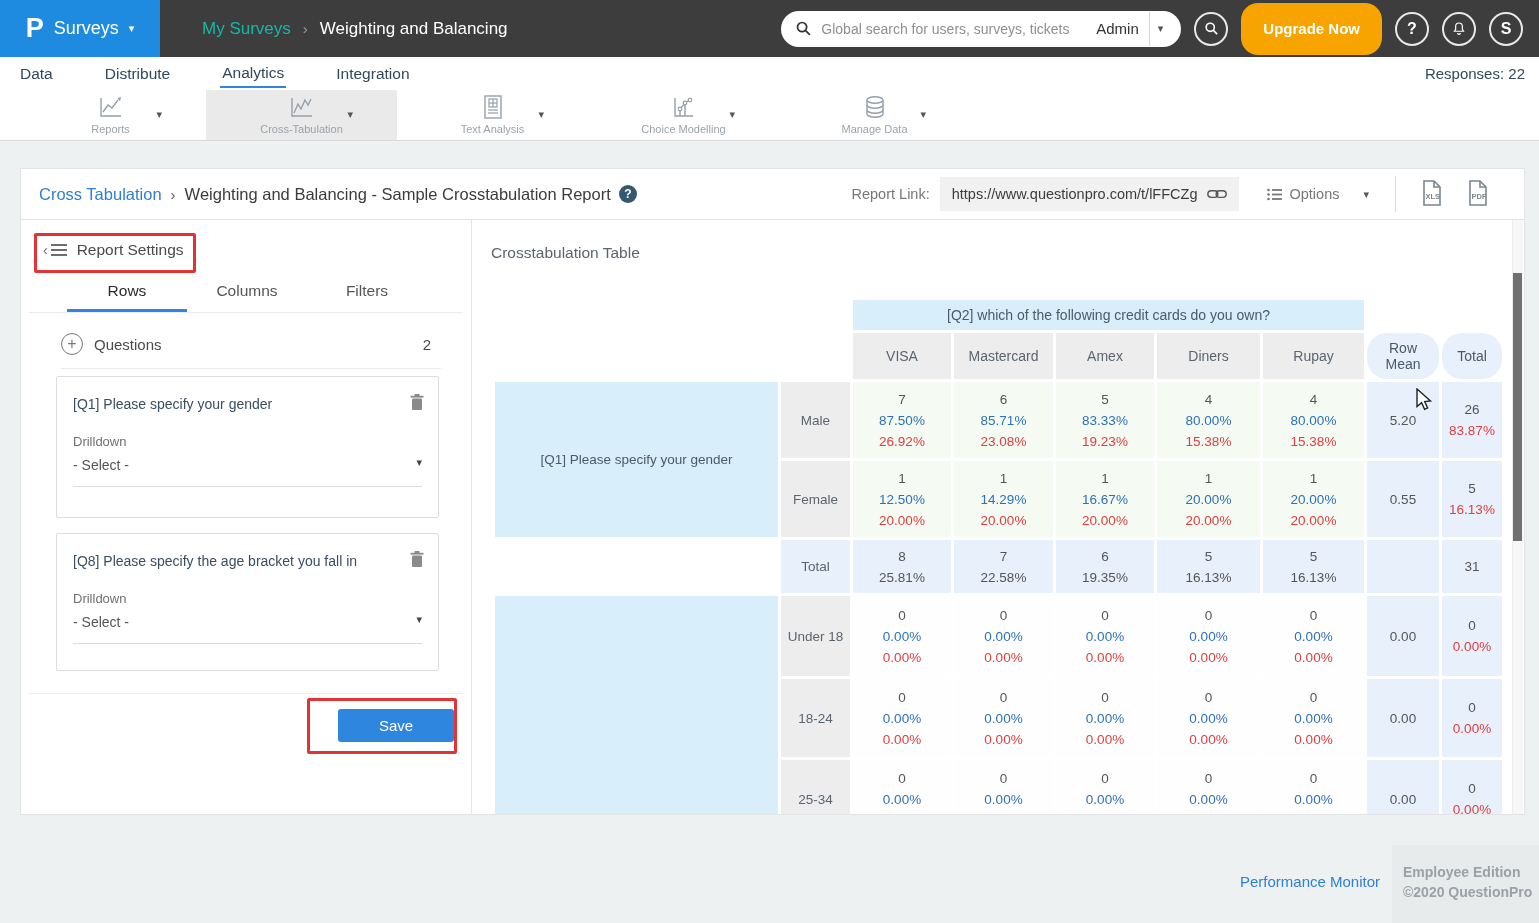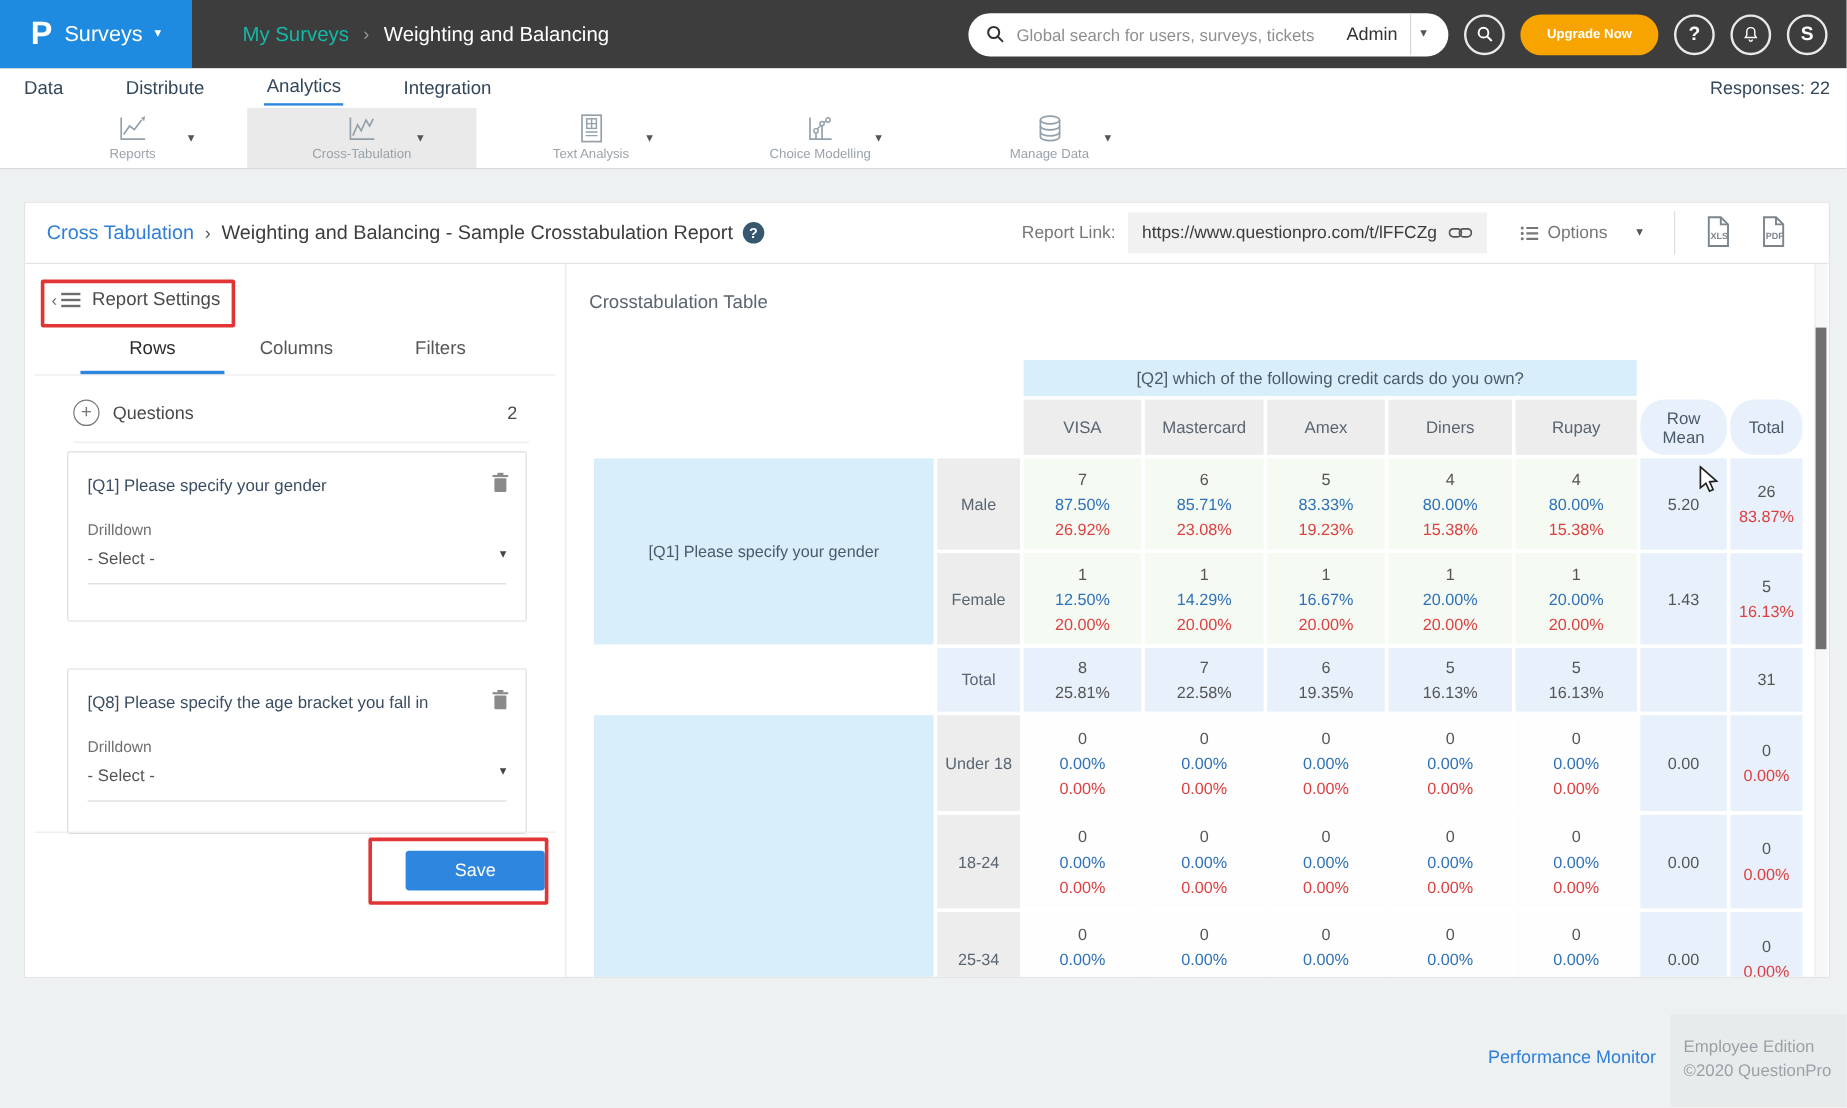--- a/index.html
+++ b/index.html
@@ -18,21 +18,21 @@
   .crumb-cur { color:#fff; }
   .top-right { margin-left:auto; display:flex; align-items:center; gap:13px; padding-right:16px; }
   .search-pill { width:400px; height:36px; background:#fff; border-radius:18px; display:flex; align-items:center; padding:0 10px 0 14px; }
   .search-pill svg { flex:0 0 auto; }
   .search-pill input { border:none; outline:none; flex:1; font-size:14px; color:#444; margin-left:9px; font-family:"Liberation Sans", sans-serif; }
   .search-pill input::placeholder { color:#8f8f8f; }
   .scope { font-size:15px; color:#333; padding:0 10px; cursor:pointer; }
   .scope-div { width:1px; height:34px; background:#d6d6d6; }
   .scope-caret { color:#555; padding:0 8px; cursor:pointer; }
   .circ { width:34px; height:34px; border:2px solid #e9e9e9; border-radius:50%; color:#fff; display:flex; align-items:center; justify-content:center; font-size:16px; font-weight:bold; cursor:pointer; background:transparent; }
-  .upgrade { height:34px; background:#f7a400; border:none; border-radius:17px; color:#fff; font-weight:bold; font-size:11px; padding:0 22px; cursor:pointer; font-family:"Liberation Sans", sans-serif;text-align:right; }
+  .upgrade { height:52px; background:#f7a400; border:none; border-radius:17px; color:#fff; font-weight:bold; font-size:15px; padding:0 22px; cursor:pointer; font-family:"Liberation Sans", sans-serif;text-align:right; }
 
   
   .snav { position:absolute; left:0; top:57px; width:1539px; height:33px; background:#fff; display:flex; align-items:center; padding:0 14px 0 18px; }
   .snav-item { font-size:15.5px; color:#33475b; margin-right:48px; padding:5px 2px 4px; cursor:pointer; }
   .snav-item.active { border-bottom:2px solid #2e86de; }
   .resp { margin-left:auto; font-size:15px; color:#33475b; }
 
   
   .toolbar { position:absolute; left:0; top:90px; width:1539px; height:51px; background:#fff; border-bottom:1px solid #d9d9d9; display:flex; padding-left:15px; }
   .tool { width:191px; height:50px; display:flex; flex-direction:column; align-items:center; justify-content:center; cursor:pointer; position:relative; }
@@ -105,21 +105,21 @@
   .cnt { color:#555; font-size:13.5px; line-height:21px; }
   .pct-col { color:#2e71b8; font-size:13.5px; line-height:21px; }
   .pct-row { color:#dd4040; font-size:13.5px; line-height:21px; }
 
   
   .sb-track { position:absolute; left:1512px; top:220px; width:11px; height:594px; background:#f6f7f8; border-left:1px solid #ececec; }
   .sb-thumb { position:absolute; left:1513px; top:273px; width:9px; height:268px; background:#707070; cursor:pointer; }
 
   
   .perf-link { position:absolute; left:1240px; top:873px; color:#2f7ed8; font-size:15px; cursor:pointer; }
-  .edition { position:absolute; left:1392px; top:845px; width:147px; height:78px; background:#e8ebec; color:#9ba1a6; font-size:14px; padding:17px 0 0 11px; line-height:20px; }
+  .edition { position:absolute; left:1392px; top:845px; width:147px; height:78px; background:#e8ebec; color:#9ba1a6; font-size:14px; padding:17px 0 0 11px; line-height:20px;font-weight:bold; }
 
   .cursor { position:absolute; left:1415px; top:388px; pointer-events:none; }
 </style>
 </head>
 <body>
 
 <div id="app">
 
   <div class="topbar">
     <div class="logo-box">
@@ -319,21 +319,21 @@
               <rect x="5.5" y="1" width="5" height="2" fill="#8a8a8a"></rect>
             </svg>
         </span>
         <div class="dd-label">Drilldown</div>
         <div class="dd-select">
           <span>- Select -</span>
           <span class="sel-caret caret">▾</span>
         </div>
       </div>
 
-      <div class="qcard" style="top:313px; height:138px;margin-top:24px;">
+      <div class="qcard" style="top:313px; height:138px;">
         <div class="qtext">[Q8] Please specify the age bracket you fall in</div>
         <span class="trash">
           <svg width="16" height="18" viewBox="0 0 16 18">
               <rect x="3" y="5.5" width="10" height="11.5" rx="1" fill="#8a8a8a"></rect>
               <rect x="1.5" y="2.8" width="13" height="1.8" fill="#8a8a8a"></rect>
               <rect x="5.5" y="1" width="5" height="2" fill="#8a8a8a"></rect>
             </svg>
         </span>
         <div class="dd-label">Drilldown</div>
         <div class="dd-select">
@@ -434,21 +434,21 @@
                 <td class="dcell c-green">
                   <div class="cnt">1</div>
                   <div class="pct-col">20.00%</div>
                   <div class="pct-row">20.00%</div>
                 </td>
                 <td class="dcell c-green">
                   <div class="cnt">1</div>
                   <div class="pct-col">20.00%</div>
                   <div class="pct-row">20.00%</div>
                 </td>
-                <td class="mcell">1.43</td>
+                <td class="mcell">0.55</td>
                 <td class="tcell">
                   <div class="cnt">5</div>
                   <div class="pct-row">16.13%</div>
                 </td>
               </tr>
               <tr>
                 <td rowspan="1" class="qblank"></td>
                 <td class="rowlab-blue" style="height: 53px;">Total</td>
                 <td class="dcell c-blue">
                   <div class="cnt">8</div>

